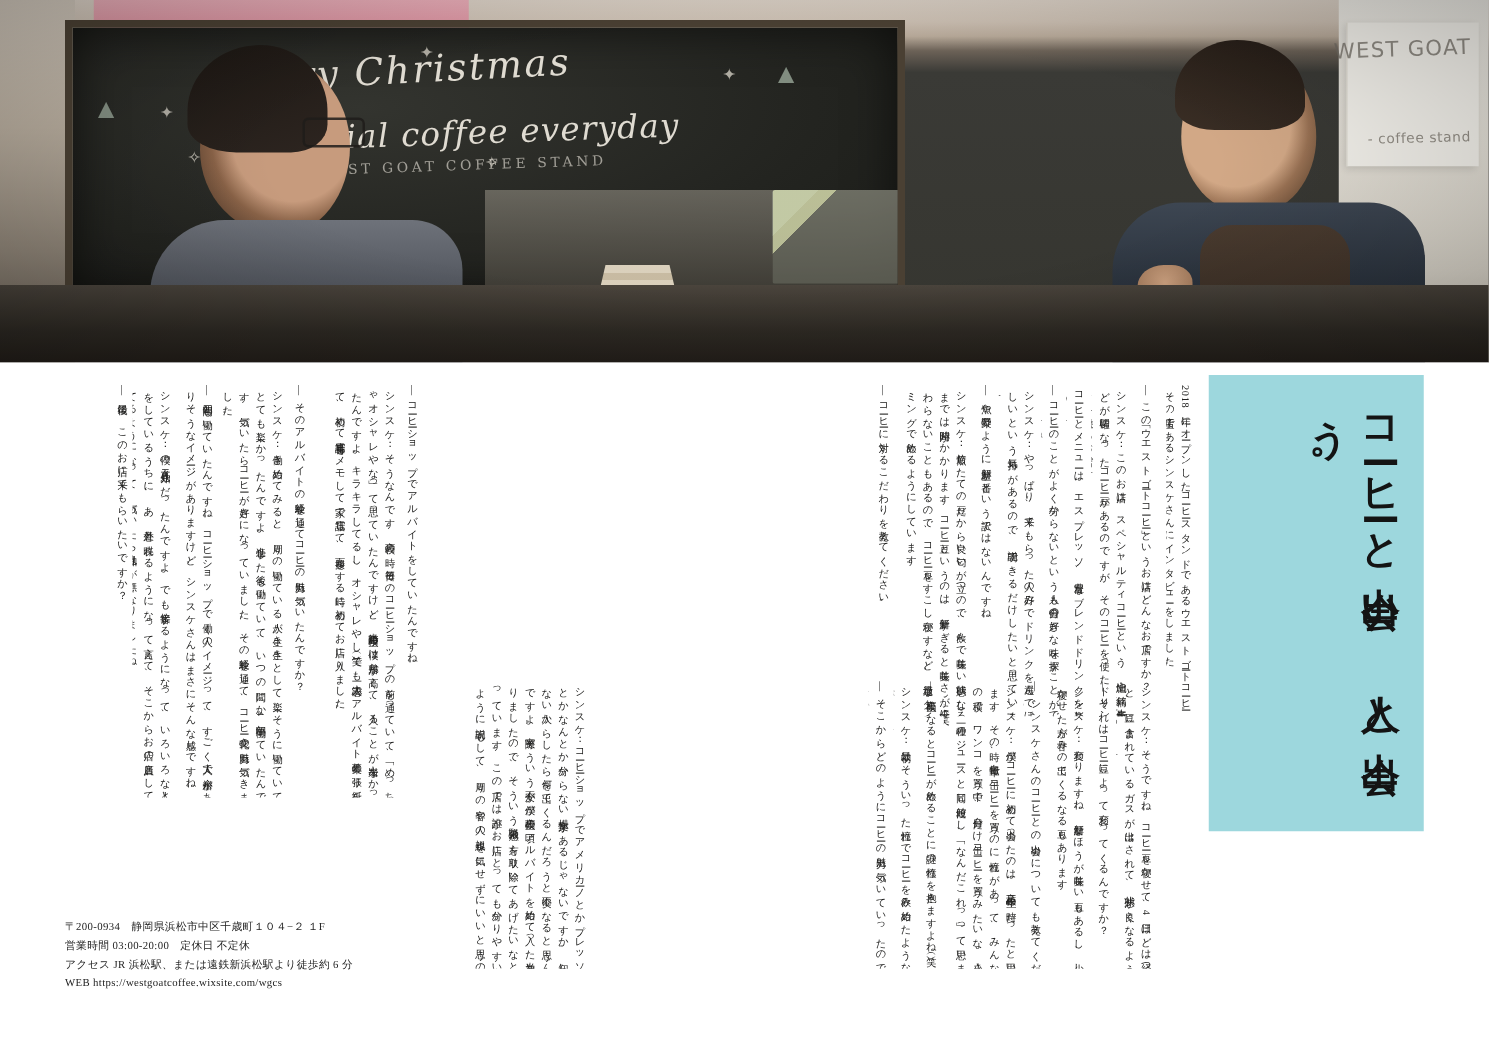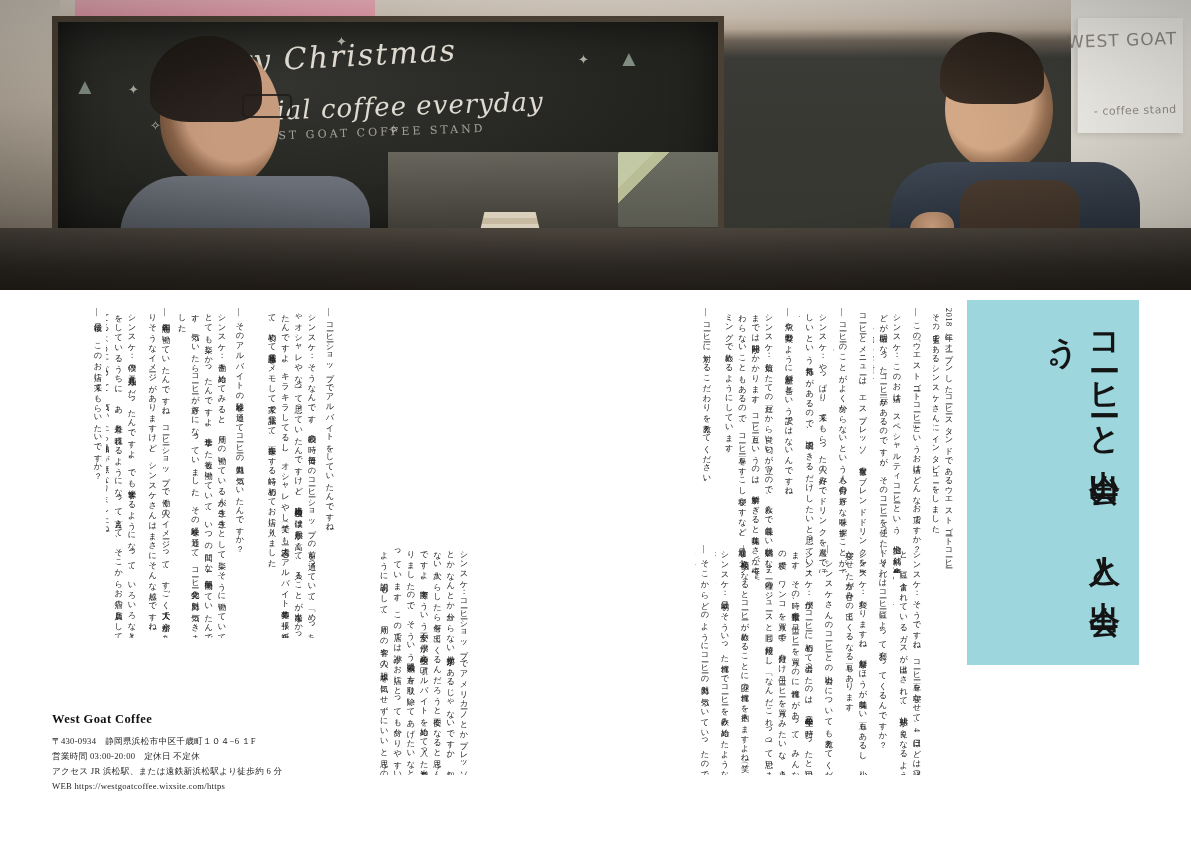--- a/index.html
+++ b/index.html
@@ -320,20 +320,19 @@
   <div class="vcol mid" style="left:320px; width:16px;">―コーヒーショップでアルバイトをしていたんですね。</div>
   <div class="vcol mid" style="left:250px; width:68px;">シンスケ：そうなんです。高校の時、毎日そのコーヒーショップの前を通っていて、「めっちゃオシャレやな」って思っていたんですけど、当時高校生の僕は敷居が高くて、入ることが出来なかったんですよ。キラキラしてるし、オシャレやし（笑）でも一大決心でアルバイト募集の張り紙を見て、初めて電話番号をメモして家で電話して、面接をする時に初めてお店に入りました。</div>
   <div class="vcol mid" style="left:230px; width:16px;">―そのアルバイトの経験を通してコーヒーの魅力に気づいたんですか？</div>
   <div class="vcol mid" style="left:174px; width:54px;">シンスケ：働き始めてみると、周りの働いている人が生き生きとして楽しそうに働いていてとても楽しかったんですよ。進学した後も働いていて、いつの間にか4年間働いていたんです。気づいたらコーヒーが好きになっていました。その経験を通して、コーヒー文化の魅力に気づきました。</div>
   <div class="vcol mid" style="left:140px; width:32px;">―四年間も働いていたんですね。コーヒーショップで働く人のイメージって、すごく大人で余裕がありそうなイメージがありますけど、シンスケさんはまさにそんな感じですね。</div>
   <div class="vcol mid" style="left:106px; width:32px;">シンスケ：僕の元々人見知りだったんですよ。でも接客するようになって、いろいろな人と話をしているうちに、あ、意外と喋れるようになって言えて、そこからお店の店員として立てるようになって、気づいたら人見知りが無くなりましたね。</div>
   <div class="vcol mid" style="left:86px; width:18px;">―最後に、このお店に来てもらいたいですか？</div>
   <div class="vcol low" style="left:378px; width:92px; top:255px; height:230px;">シンスケ：コーヒーショップでアメリカーノとかプレッソとかなんとか分からない横文字があるじゃないですか。知らない人からしたら何を出てくるんだろうと不安になると思うんですよ。実際そういう不安が僕が高校生の頃アルバイトを始めて入った当初ありましたので、そういう緊張感の方を取り除いてあげたいなと思っています。この店では誰がお店にとっても分かりやすいように説明もして、周りの客や人の視線を気にせずにいいと思うので、コンビニみたいに気楽に使って欲しいと感じます。</div>
 
   <div class="footer">
-    <div class="shop-name">West Goat Coffee</div>
-    <div class="line">〒430-0934　静岡県浜松市中区千歳町１０４−6 １F</div>
+    <div class="line">〒200-0934　静岡県浜松市中区千歳町１０４−２ １F</div>
     <div class="line">営業時間 03:00-20:00　定休日 不定休</div>
     <div class="line">アクセス JR 浜松駅、または遠鉄新浜松駅より徒歩約 6 分</div>
-    <div class="line">WEB https://westgoatcoffee.wixsite.com/https</div>
+    <div class="line">WEB https://westgoatcoffee.wixsite.com/wgcs</div>
   </div>
 
 </div>
 
 </body></html>

